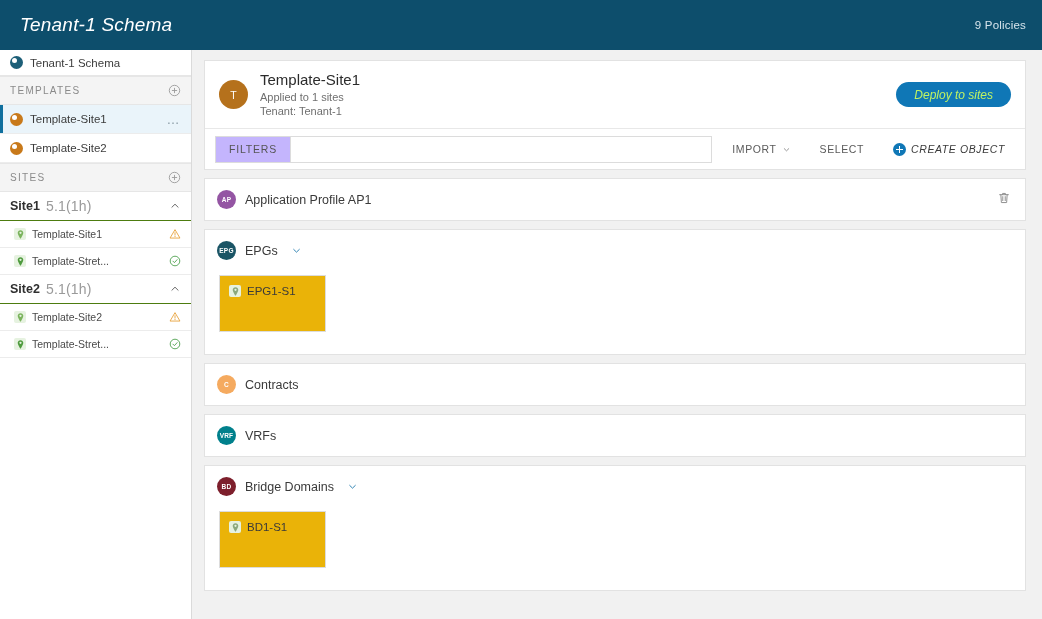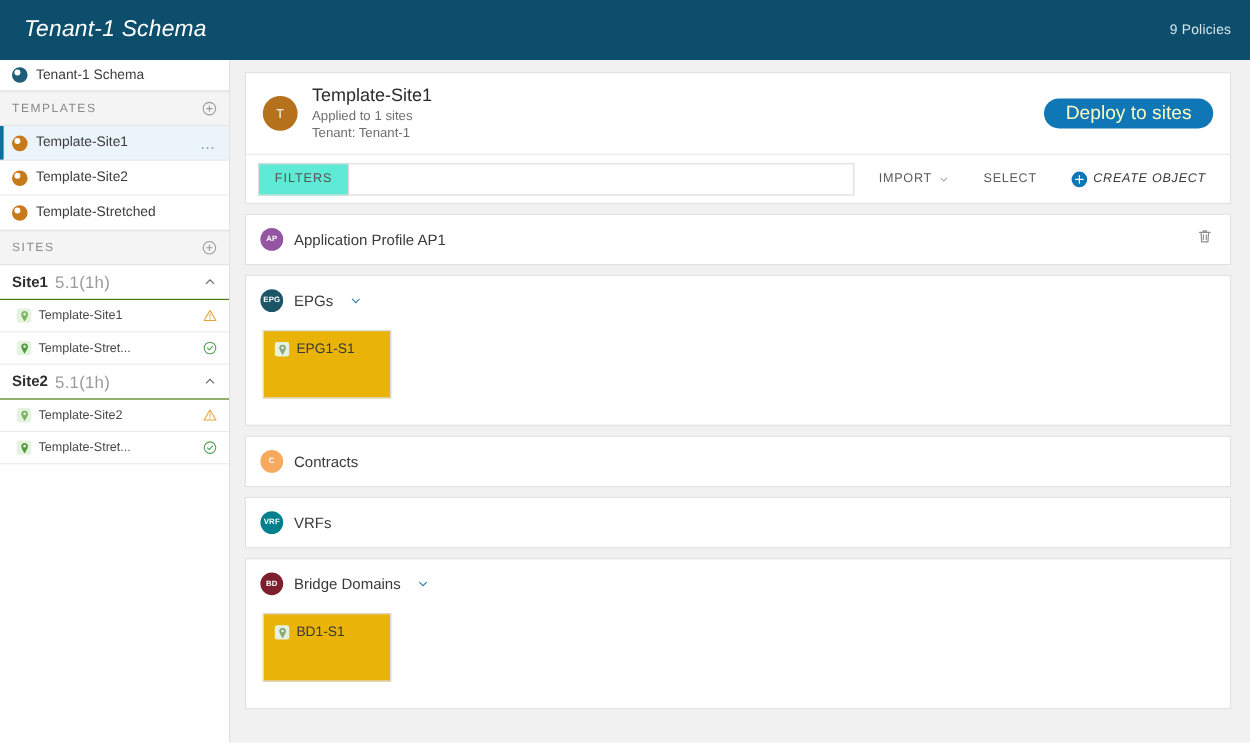--- a/index.html
+++ b/index.html
@@ -105,33 +105,33 @@
   }
   .tmpl-avatar {
     width: 29px; height: 29px; border-radius: 50%; background: #b5711c;
     color: #ffffff; font-size: 10.5px; display: flex; align-items: center; justify-content: center;
     flex: none;
   }
   .tmpl-text { display: flex; flex-direction: column; gap: 1px; }
   .tmpl-title { font-size: 15px; color: #2b2b2b; margin-bottom: 2px; }
   .tmpl-sub { font-size: 11px; color: #6f6f6f; line-height: 13px; }
   .deploy-btn {
-    margin-left: auto; background: #0f77b6; color: #fef9c3;
+    margin-left: auto; background: #0f77b6; color: #bef264;
     border: none; border-radius: 13px; height: 25px; padding: 0 18px;
-    font-size: 16px; font-family: inherit; cursor: pointer;
+    font-size: 12px; font-family: inherit; cursor: pointer; font-style: italic;
   }
 
   
   .filters-row {
     height: 41px; display: flex; align-items: center; gap: 0;
     border-top: 1px solid #e8e8e8; padding: 0 14px 0 0;
   }
   .filters-label {
     width: 75px; min-width: 75px; height: 27px; margin-left: 10px;
-    background: #5eead4; border: 1px solid #dcdcdc; border-right: none;
+    background: #c4b5fd; border: 1px solid #dcdcdc; border-right: none;
     display: flex; align-items: center; justify-content: center;
     font-size: 10.5px; letter-spacing: .8px; color: #555555;
   }
   .filters-input {
     flex: 1; height: 27px; border: 1px solid #dcdcdc; background: #ffffff;
     font-size: 12px; font-family: inherit; padding: 0 8px; color: #333333; outline: none;
     max-width: 485px;
   }
   .filters-actions { margin-left: auto; display: flex; align-items: center; gap: 17px; padding-left: 14px; }
   .act {
@@ -206,26 +206,20 @@
         <span class="dots">…</span>
       </div>
 
       <div class="side-row">
         <span class="ic">
             <span class="circ-icon tmpl-ic"></span>
           </span>
         <span class="label">Template-Site2</span>
       </div>
 
-      <div class="side-row">
-        <span class="ic">
-            <span class="circ-icon tmpl-ic"></span>
-          </span>
-        <span class="label">Template-Stretched</span>
-      </div>
 
       <div class="side-section">
         <span>SITES</span>
         <span class="ic">
           <svg class="plus-circ" viewBox="0 0 16 16" fill="none" stroke="#9a9a9a" stroke-width="1.1">
             <circle cx="8" cy="8" r="6.4"></circle>
               <path d="M8 4.8v6.4M4.8 8h6.4"></path>
           </svg>
         </span>
       </div>

